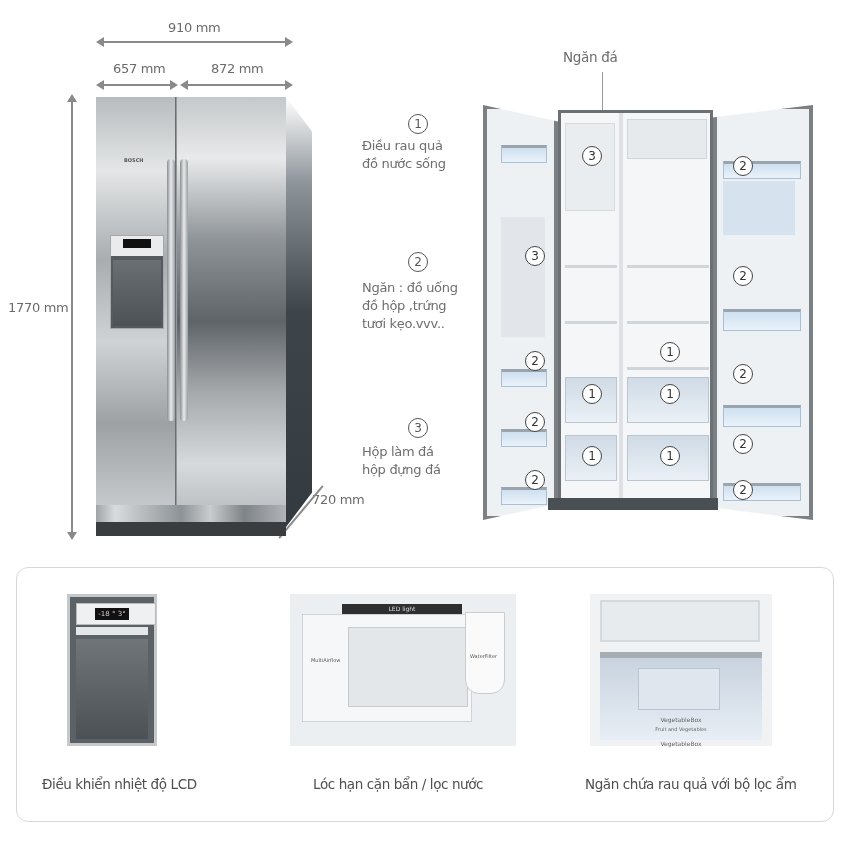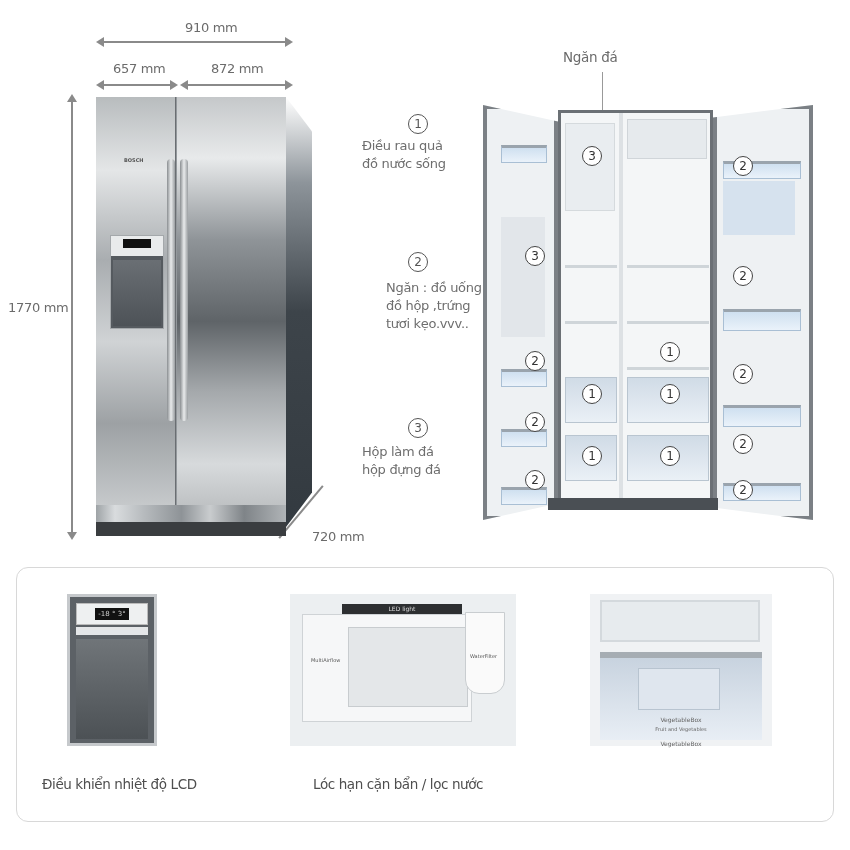--- a/index.html
+++ b/index.html
@@ -55,50 +55,50 @@
     display: flex; align-items: center; justify-content: center; }
   .legend-text { position: absolute; font-size: 13px; color: #6e6e6e; line-height: 18px; letter-spacing: -0.3px; }
   .pointer { position: absolute; left: 602px; top: 72px; width: 1px; height: 80px; background: #999; }
 
   
   .feature-panel { position: absolute; left: 16px; top: 567px; width: 818px; height: 255px; border: 1px solid #d8d8d8; border-radius: 12px; background: #fff; }
   .feat-img { position: absolute; top: 26px; height: 152px; }
   .feat-caption { position: absolute; top: 208px; font-size: 13.5px; color: #4e4e4e; letter-spacing: -0.4px; white-space: nowrap; }
 
   .lcd-img { left: 50px; width: 90px; background: #5c6166; border: 3px solid #c6c9cc; }
-  .lcd-top { position: absolute; left: 6px; top: 6px; width: 72px; height: 22px; background: #eef0f1; border: 1px solid #bbb; }
+  .lcd-top { position: absolute; left: 6px; top: 6px; width: 80px; height: 22px; background: #eef0f1; border: 1px solid #bbb; }
   .lcd-screen { position: absolute; left: 18px; top: 4px; width: 34px; height: 12px; background: #111; color: #ccc; font-size: 7px; text-align: center; line-height: 12px; }
   .lcd-btns { position: absolute; left: 6px; top: 30px; width: 72px; height: 8px; background: #e4e6e8; }
   .lcd-bay { position: absolute; left: 6px; top: 42px; width: 72px; height: 100px; background: linear-gradient(180deg, #707579, #4c5155); }
 
   .filter-img { left: 273px; width: 226px; background: #eceff1; }
   .led-bar { position: absolute; left: 52px; top: 10px; width: 120px; height: 10px; background: #2d2f31; color: #ddd; font-size: 6px; text-align: center; line-height: 10px; }
   .filter-frame { position: absolute; left: 12px; top: 20px; width: 170px; height: 108px; background: #f6f7f8; border: 1px solid #cfd3d6; }
   .filter-window { position: absolute; left: 45px; top: 12px; width: 120px; height: 80px; background: #e4e7e9; border: 1px solid #c8cccf; }
   .filter-cart { position: absolute; left: 175px; top: 18px; width: 40px; height: 82px; background: #fafafa; border: 1px solid #c9cdd0; border-radius: 0 0 14px 14px; }
   .filter-label { position: absolute; font-size: 5px; color: #555; }
 
   .veg-img { left: 573px; width: 182px; background: #f0f2f4; }
   .veg-shelf { position: absolute; left: 10px; top: 6px; width: 160px; height: 42px; background: #e7ebee; border: 2px solid #d4d9dd; }
   .veg-drawer { position: absolute; left: 10px; top: 58px; width: 162px; height: 88px; background: linear-gradient(180deg, #c8d3df, #e8eef5); border-top: 6px solid #a6adb3; }
   .veg-handle { position: absolute; left: 38px; top: 10px; width: 82px; height: 42px; background: #dfe6ee; border: 1px solid #b8c4d0; }
   .veg-label { position: absolute; font-size: 6px; color: #666; width: 100%; text-align: center; }
 </style>
 </head>
 <body>
 
-<div class="dim-label" style="left:185px; top:20px;">910 mm</div>
+<div class="dim-label" style="left:168px; top:20px;">910 mm</div>
 <div class="arrow-h" style="left:98px; top:41px; width:193px;"></div>
 <div class="dim-label" style="left:113px; top:61px;">657 mm</div>
 <div class="arrow-h" style="left:98px; top:84px; width:78px;"></div>
 <div class="dim-label" style="left:211px; top:61px;">872 mm</div>
 <div class="arrow-h" style="left:182px; top:84px; width:109px;"></div>
 <div class="dim-label" style="left:8px; top:300px;">1770 mm</div>
 <div class="arrow-v" style="left:71px; top:96px; height:442px;"></div>
-<div class="dim-label" style="left:312px; top:529px;">720 mm</div>
+<div class="dim-label" style="left:312px; top:492px;">720 mm</div>
 <div class="abs" style="left:300px; top:478px; width:2px; height:68px; background:#8a8a8a; transform:rotate(40deg); transform-origin:center;"></div>
 
 <div class="fridge-body">
   <div class="door-left">
     <div class="logo">BOSCH</div>
     <div class="dispenser">
       <div class="disp-panel">
           <div class="disp-lcd"></div>
         </div>
       <div class="disp-bay"></div>
@@ -110,21 +110,21 @@
 </div>
 <div class="fridge-side"></div>
 <div class="fridge-base"></div>
 
 <div class="legend-num" style="left:408px; top:114px;">1</div>
 <div class="legend-text" style="left:362px; top:137px;">
   <div>Điều rau quả</div>
   <div>đồ nước sống</div>
 </div>
 <div class="legend-num" style="left:408px; top:252px;">2</div>
-<div class="legend-text" style="left:362px; top:279px;margin-left:24px;">
+<div class="legend-text" style="left:362px; top:279px;">
   <div>Ngăn : đồ uống</div>
   <div>đồ hộp ,trứng</div>
   <div>tươi kẹo.vvv..</div>
 </div>
 <div class="legend-num" style="left:408px; top:418px;">3</div>
 <div class="legend-text" style="left:362px; top:443px;">
   <div>Hộp làm đá</div>
   <div>hộp đựng đá</div>
 </div>
 
@@ -203,13 +203,14 @@
 
   <div class="feat-img veg-img">
     <div class="veg-shelf"></div>
     <div class="veg-drawer">
       <div class="veg-handle"></div>
       <div class="veg-label" style="top:58px;">VegetableBox</div>
       <div class="veg-label" style="top:68px; font-size:5px;">Fruit and Vegetables</div>
     </div>
     <div class="veg-label" style="top:146px;">VegetableBox</div>
   </div>
+  <div class="feat-caption" style="left:568px;">Ngăn chứa rau quả với bộ lọc ẩm</div>
 </div>
 
 </body></html>

